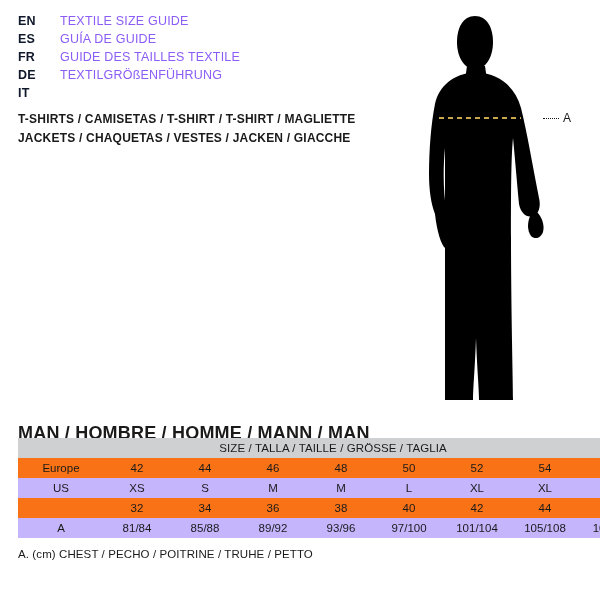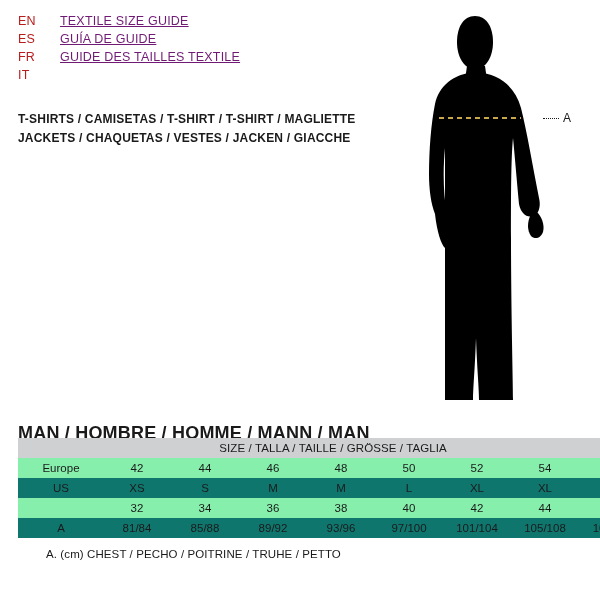--- a/index.html
+++ b/index.html
@@ -32,26 +32,26 @@
   .lang-row {
     display: flex;
     align-items: baseline;
     height: 18px;
     font-size: 12.5px;
     letter-spacing: 0.2px;
   }
   .lang-code {
     width: 42px;
     flex: 0 0 42px;
-    color: #b91c1c;
+    color: #0f172a;
+    font-weight: bold;
   }
   .lang-text {
-    color: #701a75;
-    white-space: nowrap;
-    text-decoration: underline;
+    color: #8b5cf6;
+    white-space: nowrap;
   }
 
   
   .cat-block {
     position: absolute;
     left: 18px;
     top: 110px;
     width: 420px;
   }
   .cat-line {
@@ -118,56 +118,59 @@
     padding: 0 0 0 2px;
     vertical-align: middle;
     white-space: nowrap;
   }
   tr.row-head td {
     background: #cfd0d2;
     font-weight: normal;
     letter-spacing: 0.1px;
   }
   tr.row-alt td {
-    background: #86efac;
+    background: #f97316;
   }
   tr.row-plain td {
-    background: #0f766e;
+    background: #c4b5fd;
   }
   .col-label { width: 84px; }
   .col-val { width: 68px; }
 
   
   .footnote {
     position: absolute;
     left: 18px;
     top: 548px;
     font-size: 11.5px;
     letter-spacing: 0.1px;
     white-space: nowrap;
-    margin-left: 28px;
   }
 </style>
 </head>
 <body>
 
 <div class="page">
 
   <div class="lang-block">
     <div class="lang-row">
       <span class="lang-code">EN</span>
       <span class="lang-text">TEXTILE SIZE GUIDE</span>
     </div>
     <div class="lang-row">
       <span class="lang-code">ES</span>
       <span class="lang-text">GUÍA DE GUIDE</span>
     </div>
     <div class="lang-row">
       <span class="lang-code">FR</span>
       <span class="lang-text">GUIDE DES TAILLES TEXTILE</span>
+    </div>
+    <div class="lang-row">
+      <span class="lang-code">DE</span>
+      <span class="lang-text">TEXTILGRÖßENFÜHRUNG</span>
     </div>
     <div class="lang-row">
       <span class="lang-code">IT</span>
     </div>
   </div>
 
   <div class="cat-block">
     <div class="cat-line">T-SHIRTS / CAMISETAS / T-SHIRT / T-SHIRT / MAGLIETTE</div>
     <div class="cat-line">JACKETS / CHAQUETAS / VESTES / JACKEN / GIACCHE</div>
   </div>

